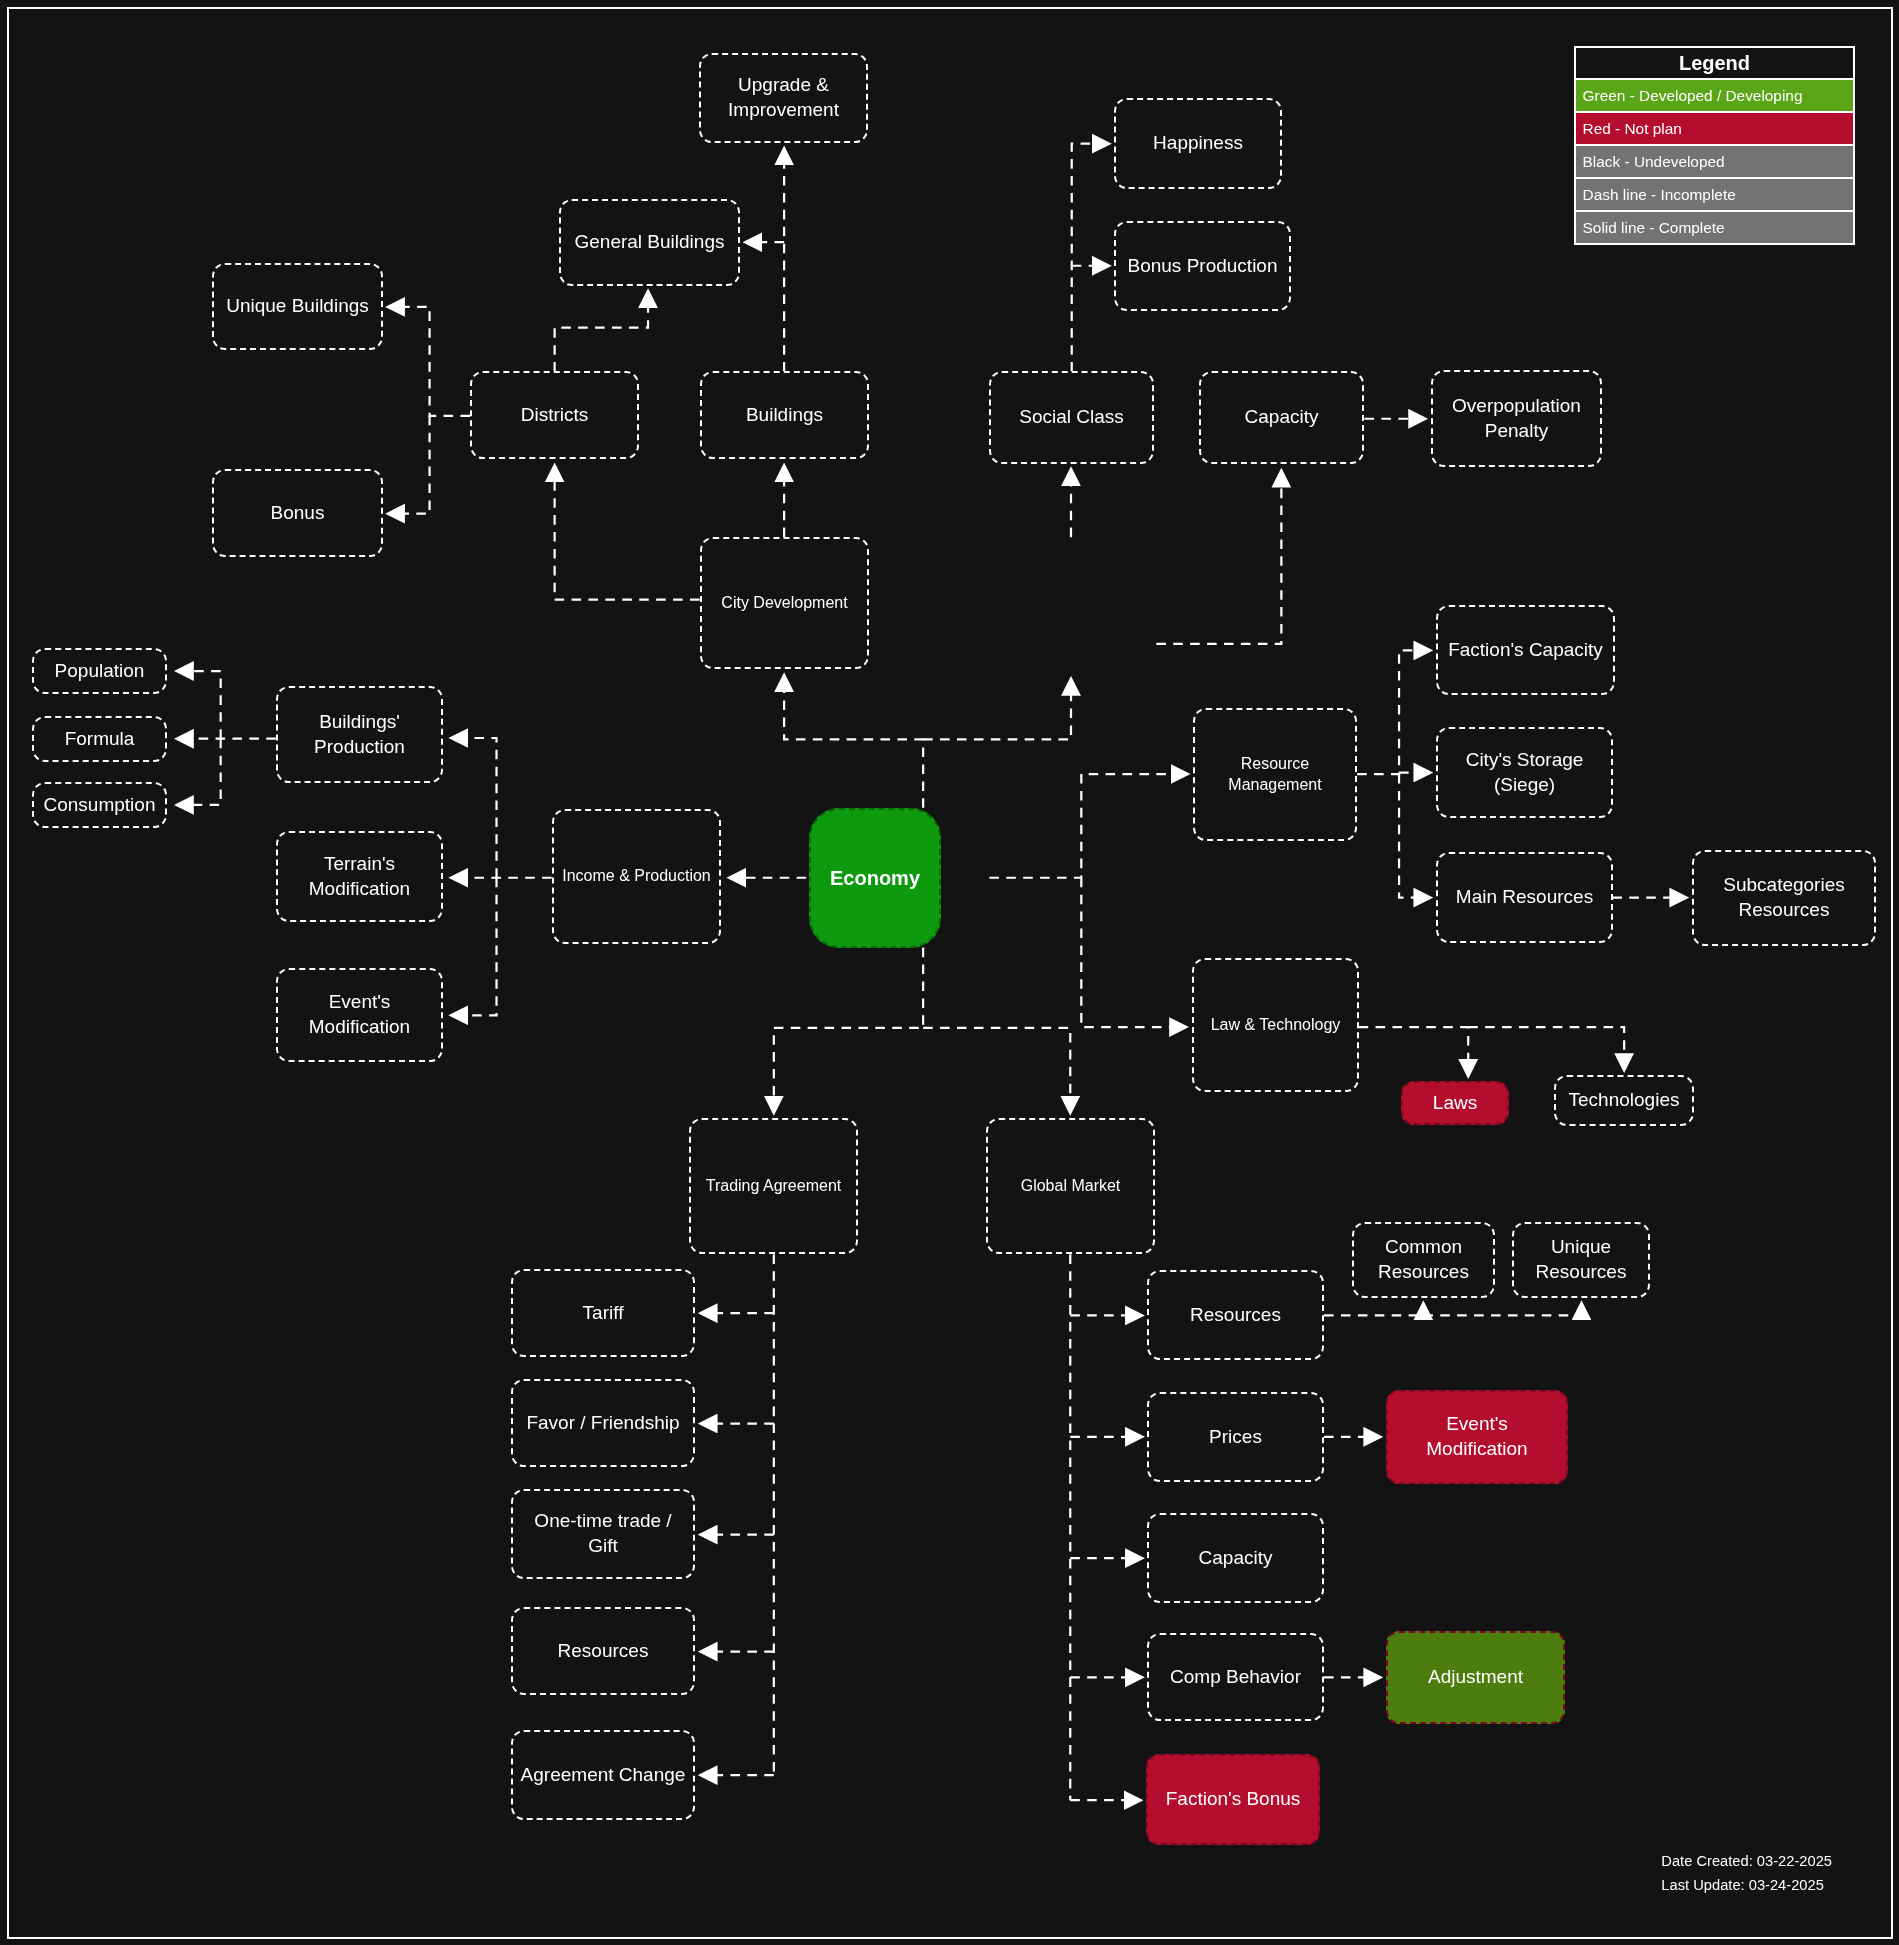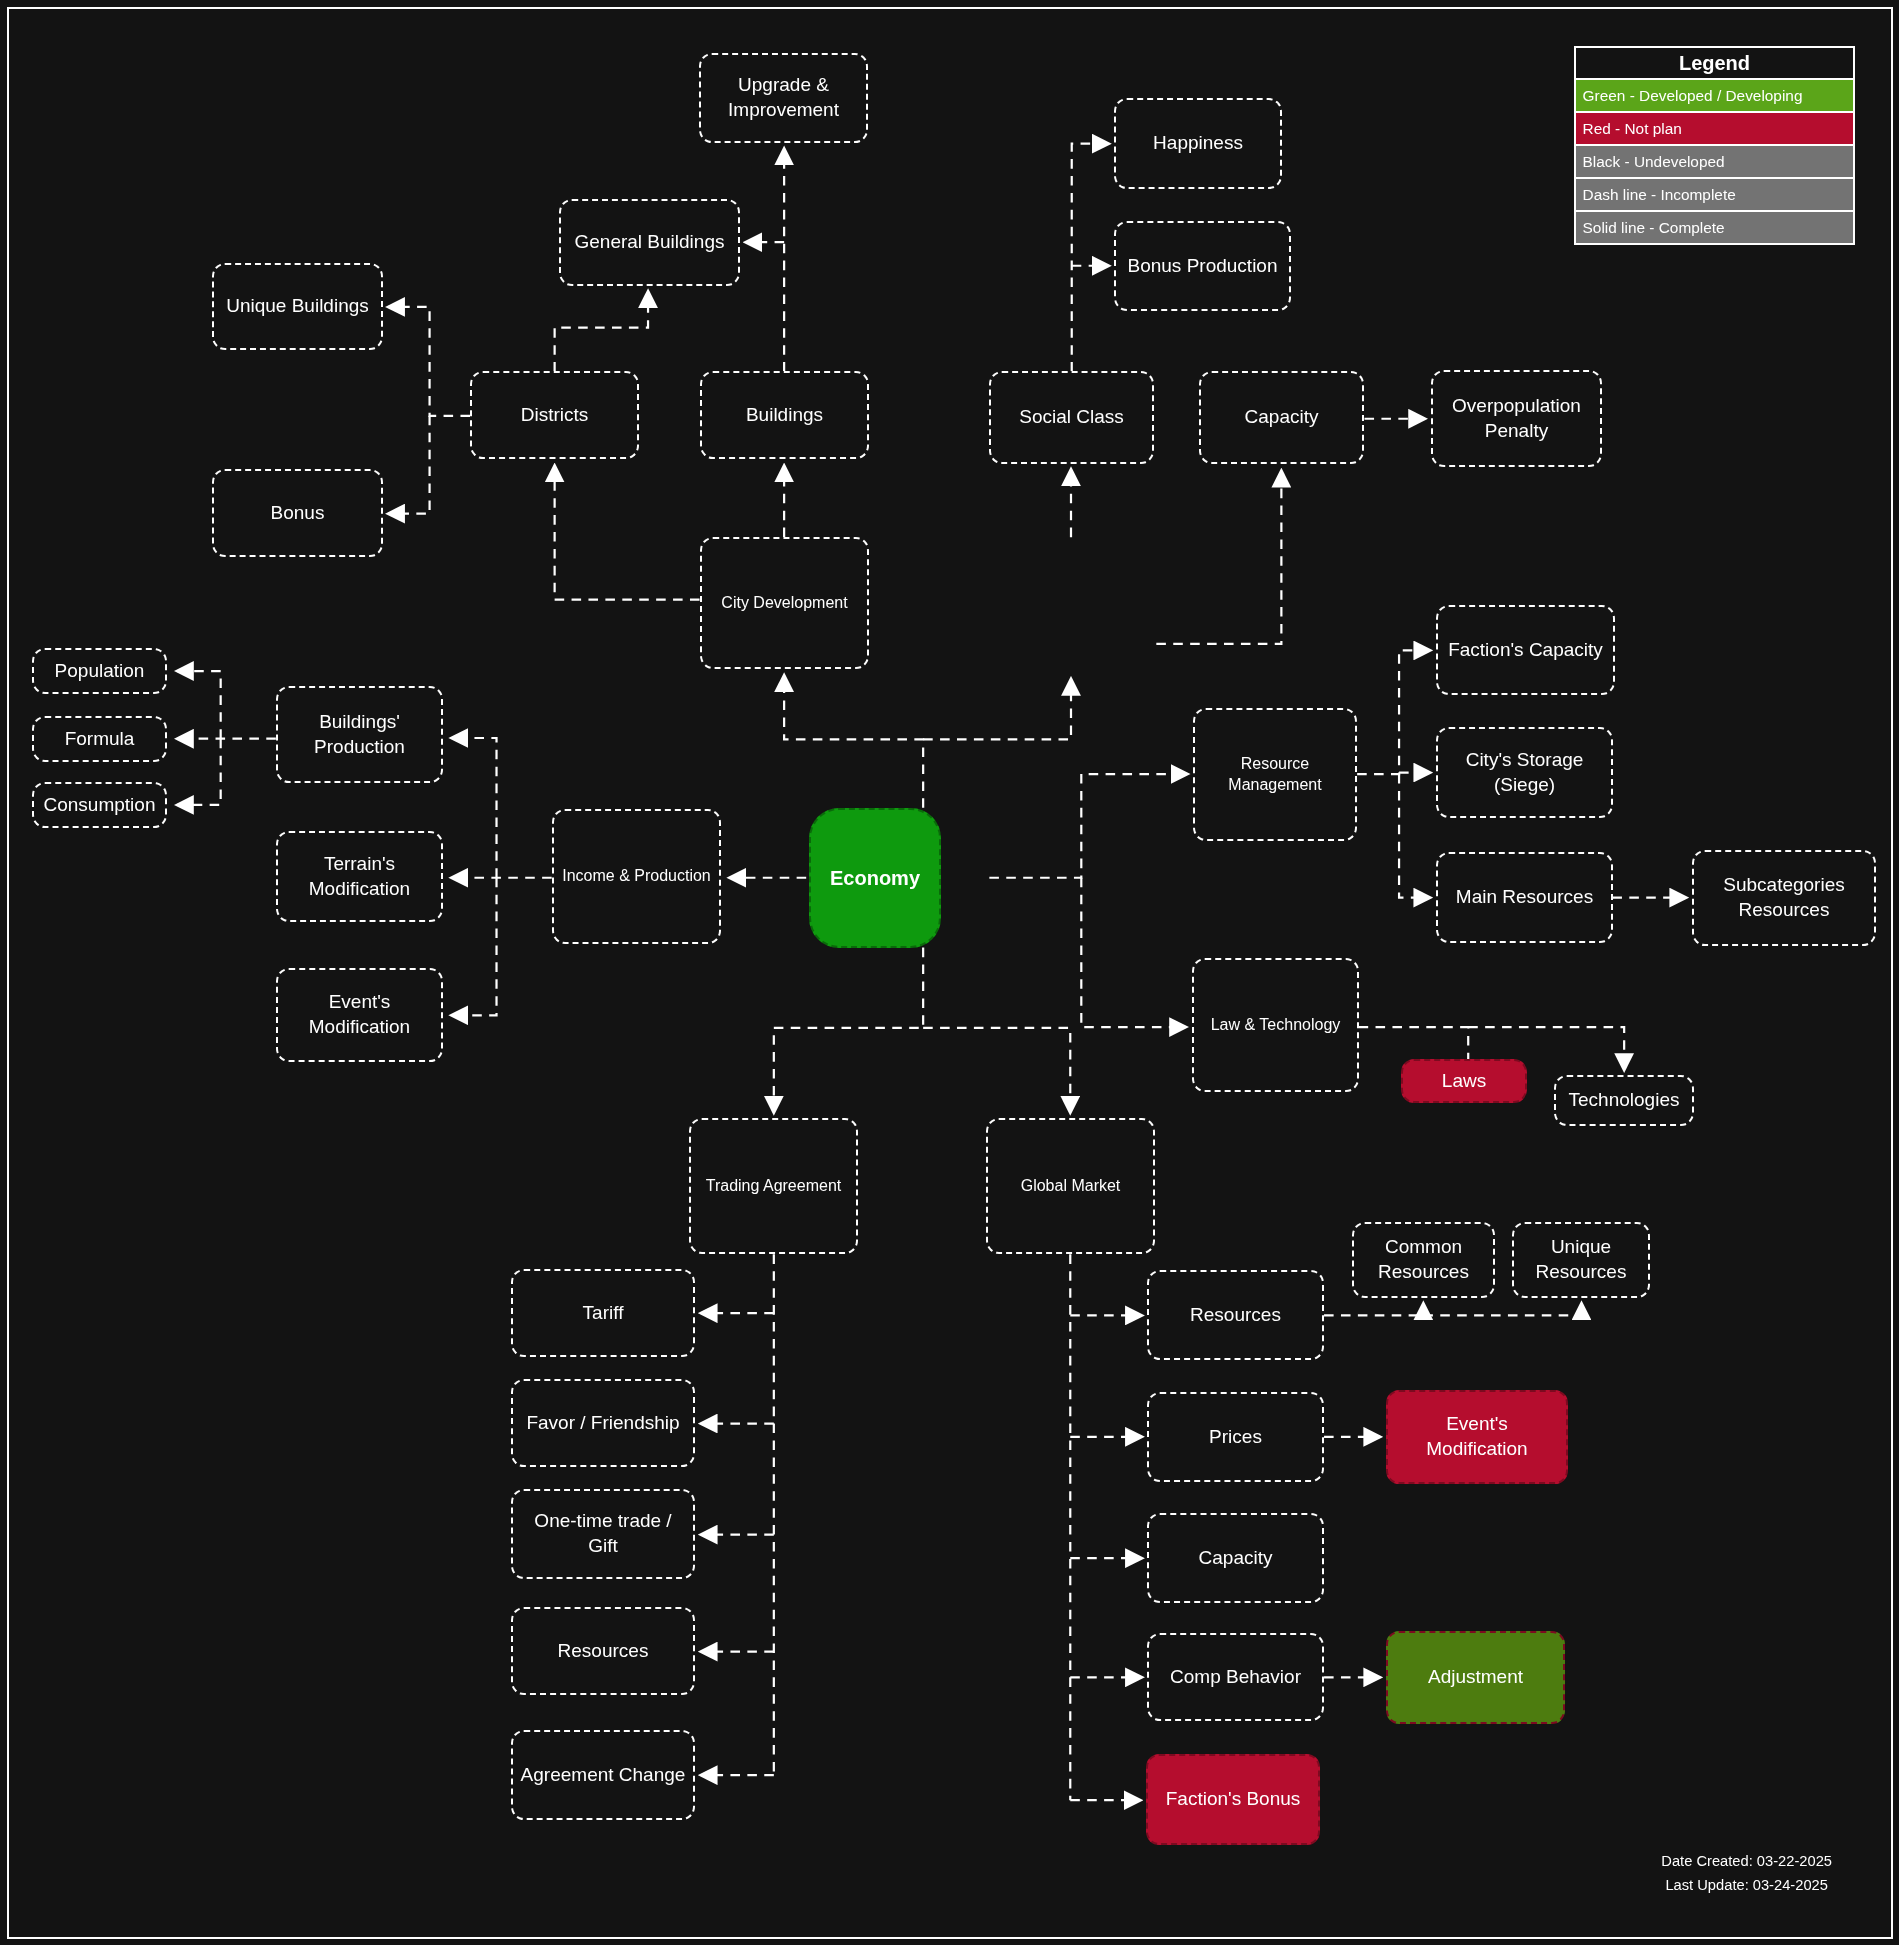--- a/index.html
+++ b/index.html
@@ -25,21 +25,21 @@
   .legend-title{
     box-sizing:border-box;border:2.2px solid #fff;background:#131313;
     font-weight:700;font-size:20px;text-align:right;
     height:34px;display:flex;align-items:center;justify-content:center;
   }
   .legend-row{
     box-sizing:border-box;border:2.2px solid #fff;border-top:none;background:#737373;
     height:33px;display:flex;align-items:center;padding:0 6.6px;
   }
   .footer-dates{
-    position:absolute;text-align:center;font-size:14.7px;line-height:23.5px;color:#fff;
+    position:absolute;text-align:left;font-size:14.7px;line-height:23.5px;color:#fff;
   }
 </style>
 </head>
 <body>
 
 <div class="frame"></div>
 
 <svg id="edges" xmlns="http://www.w3.org/2000/svg" viewBox="0 0 2583 2645" width="1900" height="1946">
   <defs>
     <marker id="arw" markerWidth="9" markerHeight="9" refX="7.5" refY="4.5" orient="auto" markerUnits="strokeWidth">
@@ -115,21 +115,21 @@
     <div class="node hub" style="left: 1193px; top: 708px; width: 164px; height: 133px;">Resource Management</div>
     <div class="node dashed" style="left: 32px; top: 648px; width: 135px; height: 46px;">Population</div>
     <div class="node dashed" style="left: 32px; top: 716px; width: 135px; height: 46px;">Formula</div>
     <div class="node dashed" style="left: 32px; top: 782px; width: 135px; height: 46px;">Consumption</div>
     <div class="node dashed" style="left: 276px; top: 686px; width: 167px; height: 97px;">Buildings' Production</div>
     <div class="node dashed" style="left: 276px; top: 831px; width: 167px; height: 91px;">Terrain's Modification</div>
     <div class="node dashed" style="left: 276px; top: 968px; width: 167px; height: 94px;">Event's Modification</div>
     <div class="node hub" style="left: 552px; top: 809px; width: 169px; height: 135px;">Income &amp; Production</div>
     <div class="node green" style="left: 809px; top: 808px; width: 132px; height: 140px; background: rgb(14, 154, 14); border-color: rgb(10, 106, 10); border-radius: 30px;">Economy</div>
     <div class="node hub" style="left: 1192px; top: 958px; width: 167px; height: 134px;">Law &amp; Technology</div>
-    <div class="node red" style="left: 1401px; top: 1059px; width: 126px; height: 44px; background: rgb(181, 13, 46); border-color: rgb(125, 10, 32);">Laws</div>
+    <div class="node red" style="left: 1401px; top: 1081px; width: 108px; height: 44px; background: rgb(181, 13, 46); border-color: rgb(125, 10, 32);">Laws</div>
     <div class="node dashed" style="left: 1554px; top: 1075px; width: 140px; height: 51px;">Technologies</div>
     <div class="node hub" style="left: 689px; top: 1118px; width: 169px; height: 136px;">Trading Agreement</div>
     <div class="node hub" style="left: 986px; top: 1118px; width: 169px; height: 136px;">Global Market</div>
     <div class="node dashed" style="left: 511px; top: 1379px; width: 184px; height: 88px;">Favor / Friendship</div>
     <div class="node dashed" style="left: 511px; top: 1269px; width: 184px; height: 88px;">Tariff</div>
     <div class="node dashed" style="left: 511px; top: 1489px; width: 184px; height: 90px;">One-time trade / Gift</div>
     <div class="node dashed" style="left: 511px; top: 1607px; width: 184px; height: 88px;">Resources</div>
     <div class="node dashed" style="left: 511px; top: 1730px; width: 184px; height: 90px;">Agreement Change</div>
     <div class="node dashed" style="left: 1147px; top: 1270px; width: 177px; height: 90px;">Resources</div>
     <div class="node dashed" style="left: 1352px; top: 1222px; width: 143px; height: 76px;">Common Resources</div>

